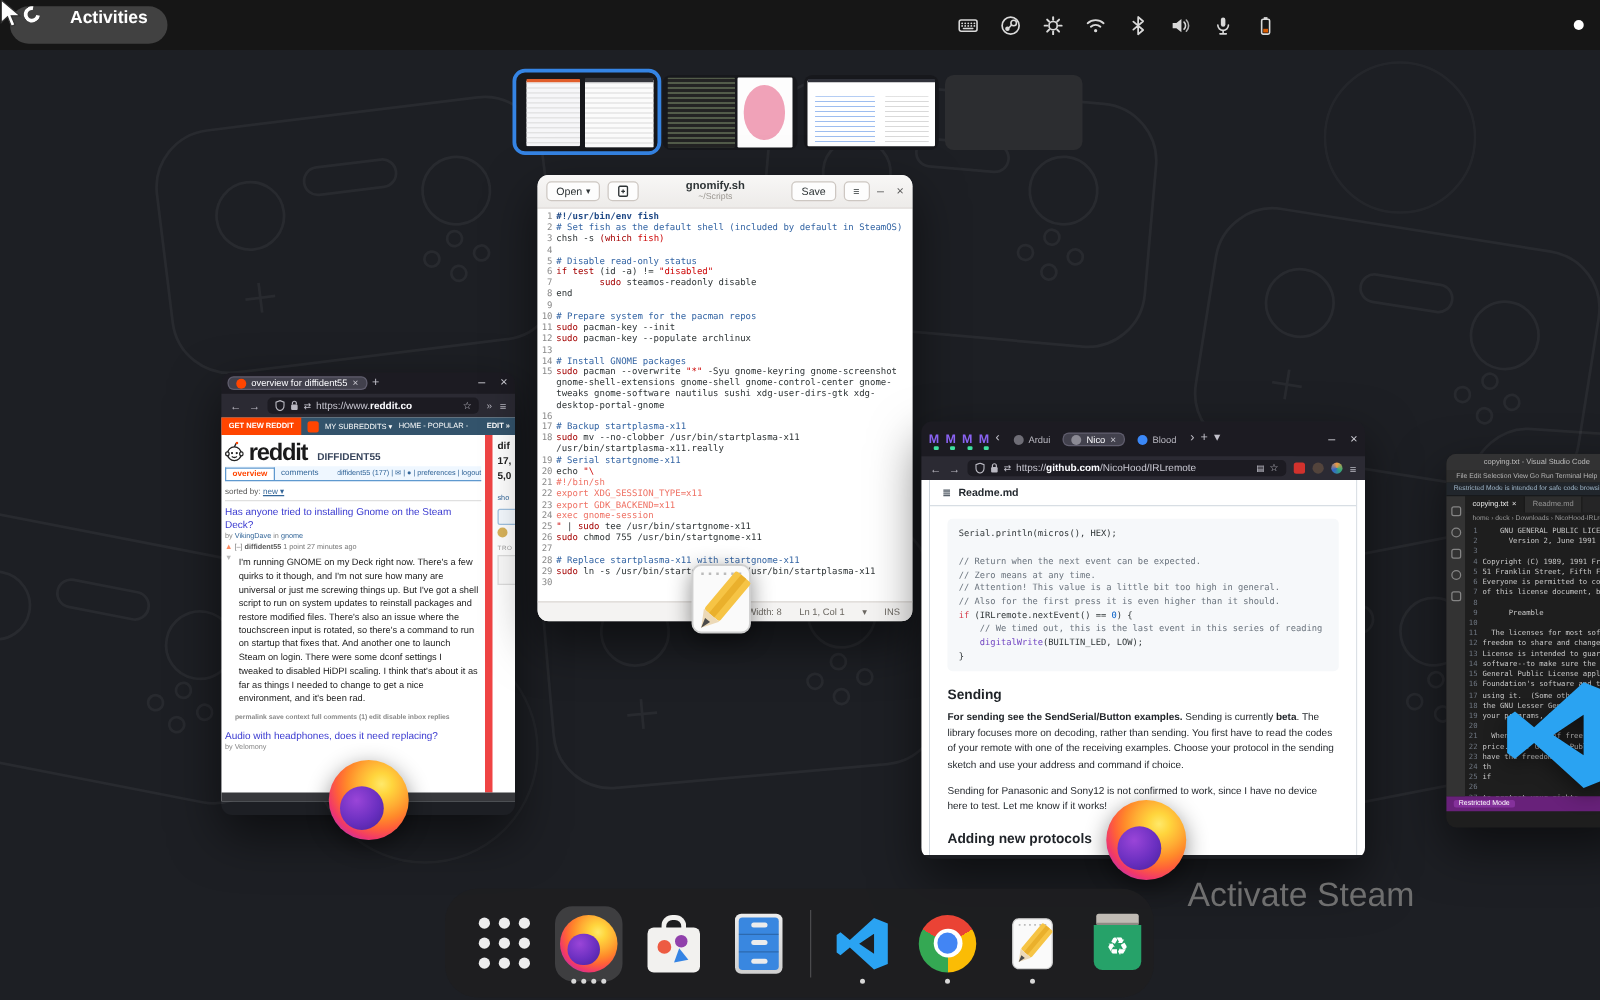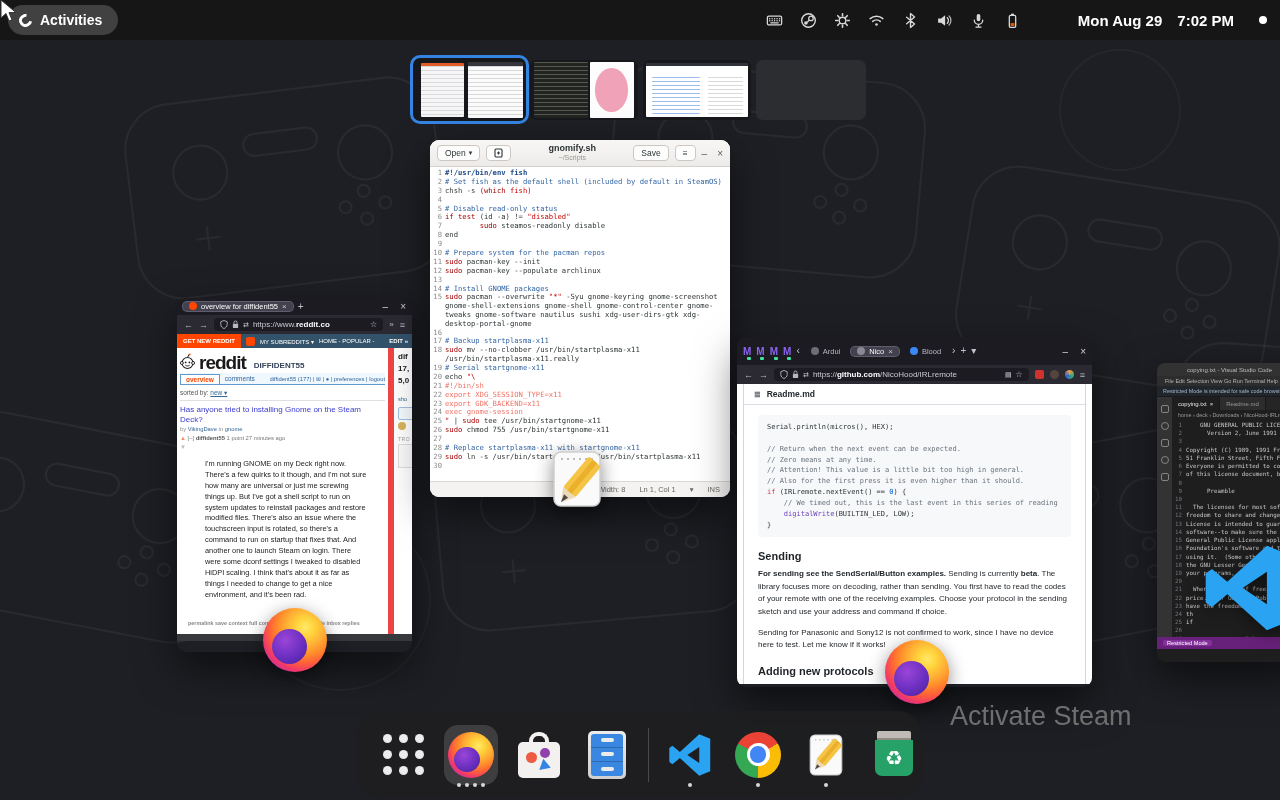--- a/index.html
+++ b/index.html
@@ -5,21 +5,21 @@
   html,body{margin:0;padding:0;width:1280px;height:800px;overflow:hidden;background:#1d1f24;
     font-family:"Liberation Sans",sans-serif;-webkit-font-smoothing:antialiased;position:relative}
   *{box-sizing:border-box}
 
   
   .wallpaper{position:absolute;left:0;top:40px;width:1280px;height:672px;z-index:0}
 
   
   .topbar{position:absolute;left:0;top:0;width:1280px;height:40px;background:#161616;z-index:200}
   .activities{position:absolute;left:8px;top:5px;height:30px;border-radius:16px;background:#414141;
-    color:#fff;font-weight:bold;font-size:14px;display:flex;align-items:center;gap:8px;padding:0 16px 0 11px}
+    color:#fff;font-weight:bold;font-size:14px;display:flex;align-items:flex-start;gap:24px;padding:0 16px 0 11px}
   .act-glyph{width:13px;height:13px;border:3px solid #fff;border-right-color:transparent;border-radius:50%;
     transform:rotate(-35deg)}
   .status-icons{position:absolute;left:766px;top:0;height:40px;display:flex;align-items:center;gap:17px}
   .sico{width:17px;height:17px;display:block;opacity:.93}
   .clock{position:absolute;right:46px;top:0;height:40px;display:flex;align-items:center;gap:15px;
     color:#fff;font-weight:bold;font-size:15px}
   .corner-dot{position:absolute;right:13px;top:16px;width:8px;height:8px;border-radius:50%;background:#fff}
   .cursor{position:absolute;left:0;top:0;z-index:999}
 
   
@@ -27,21 +27,21 @@
   .thumb.active{outline:3px solid #3584e4;outline-offset:0}
   .mini{position:absolute;border-radius:1px}
   .lines-gray{background-image:repeating-linear-gradient(#d9d9d9 0 1px,transparent 1px 4px)}
   .lines-blue{background-image:repeating-linear-gradient(#9dbdf0 0 1px,transparent 1px 4px)}
 
   
   .win{position:absolute;border-radius:9px;overflow:hidden;box-shadow:0 16px 40px rgba(0,0,0,.55);z-index:10}
 
   
   .ff-tabbar{background:#1c1b22;display:flex;align-items:center;padding:3px 6px;gap:5px;color:#cfcfd8}
-  .ff-tab{background:#42414d;border-radius:4px;display:flex;align-items:flex-start;gap:4px;padding:0 6px;
+  .ff-tab{background:#42414d;border-radius:4px;display:flex;align-items:flex-end;gap:4px;padding:0 6px;
     color:#fbfbfe;box-shadow:0 0 0 1px #605e6e}
   .ff-tab.plain{background:transparent;box-shadow:none;color:#b9b8c1}
   .fav{width:8px;height:8px;border-radius:50%;display:inline-block}
   .tab-x{font-size:8px;color:#c9c8d0}
   .ff-glyph{color:#c3c2cb;font-size:10px;line-height:1}
   .winctl{margin-left:auto;display:flex;gap:12px;align-items:center;color:#cfcfd6;font-size:10px}
   .ff-navbar{background:#2b2a33;display:flex;align-items:center;gap:6px;padding:3px 7px;color:#b9b8c1}
   .urlbox{flex:1;background:#1c1b22;border-radius:4px;display:flex;align-items:center;gap:4px;
     padding:2px 6px;color:#c9c8d2;min-width:0}
   .urltext{white-space:nowrap;overflow:hidden;font-size:8px}
@@ -65,21 +65,21 @@
   .r-sort a{color:#369;text-decoration:underline}
   .r-hr{border-bottom:1px solid #e0e0e0;margin:2px 0 4px}
   .r-title{font-size:8px;color:#3a3ad0;line-height:1.25}
   .r-by{font-size:5.8px;color:#888;margin:1px 0 3px}
   .r-by a{color:#369}
   .r-meta{font-size:5.8px;color:#777;margin:1px 0 2px}
   .r-meta .uv{color:#ff8b60;font-size:6px}
   .r-meta b{color:#555}
   .r-body{display:flex;gap:3px}
   .r-body .dv{color:#bbb;font-size:6px;flex:0 0 auto;margin-top:1px}
-  .r-comment{font-size:7.4px;color:#222;line-height:1.47;margin:16px}
+  .r-comment{font-size:7.4px;color:#222;line-height:1.47;margin:2px}
   .r-links{font-size:5.4px;font-weight:bold;color:#888;margin:3px 0 6px 8px;line-height:1.6}
   .r-side{position:absolute;right:0;top:14px;bottom:7px;width:24px;background:#fff;border-left:6px solid #ef4444;
     padding:3px 0 0 4px;overflow:hidden}
   .sbt{display:block;font-size:8px;font-weight:bold;color:#222;line-height:1.5}
   .sb-link{font-size:5.8px;color:#369}
   .sb-box{width:17px;height:13px;border:1px solid #9fc1e0;background:#f5faff;border-radius:2px;margin:2px 0}
   .sb-ico{width:8px;height:8px;border-radius:50%;background:#d9b35a;margin:2px 0}
   .sb-tr{font-size:5px;color:#999;letter-spacing:.5px;margin-top:6px;display:block}
   .sb-box2{width:17px;height:24px;border:1px solid #ddd;background:#fafafa;margin-top:2px}
   .r-footer{position:absolute;left:0;right:0;bottom:0;height:7px;background:#37383c}
@@ -264,24 +264,20 @@
       <path d="M4 7.6a4 4 0 0 0 8 0"></path>
       <path d="M8 11.8v1.6M5.6 14.2h4.8"></path>
     </svg>
     <svg class="sico" viewBox="0 0 16 16" fill="none" stroke="#e8e8e8">
       <rect x="6.6" y="1.6" width="2.8" height="1.6" fill="#e8e8e8" stroke="none"></rect>
       <rect x="5" y="3.2" width="6" height="11.2" rx="1.2" stroke-width="1.2"></rect>
       <rect x="6.2" y="10.4" width="3.6" height="2.8" fill="#e66100" stroke="none"></rect>
     </svg>
   </div>
 
-  <div class="clock">
-    <span>Mon Aug 29</span>
-    <span>7:02 PM</span>
-  </div>
   <div class="corner-dot"></div>
 </div>
 
 <svg class="cursor" width="22" height="24" viewBox="0 0 22 24">
   <path d="M1 0 L1 18 L6 13.5 L9 21 L12 19.8 L9 12.6 L16 12.6 Z" fill="#fff" stroke="#333" stroke-width="1"></path>
 </svg>
 
 <div class="thumb active" style="left:413px;top:58px;width:113px;height:63px">
   <div class="mini lines-gray" style="left:7%;top:8%;width:38%;height:86%;background-color:#f6f6f8;border-top:3px solid #e05d2a"></div>
   <div class="mini lines-gray" style="left:49%;top:6%;width:48%;height:90%;background-color:#fbfbfb;border-top:4px solid #35363c"></div>

